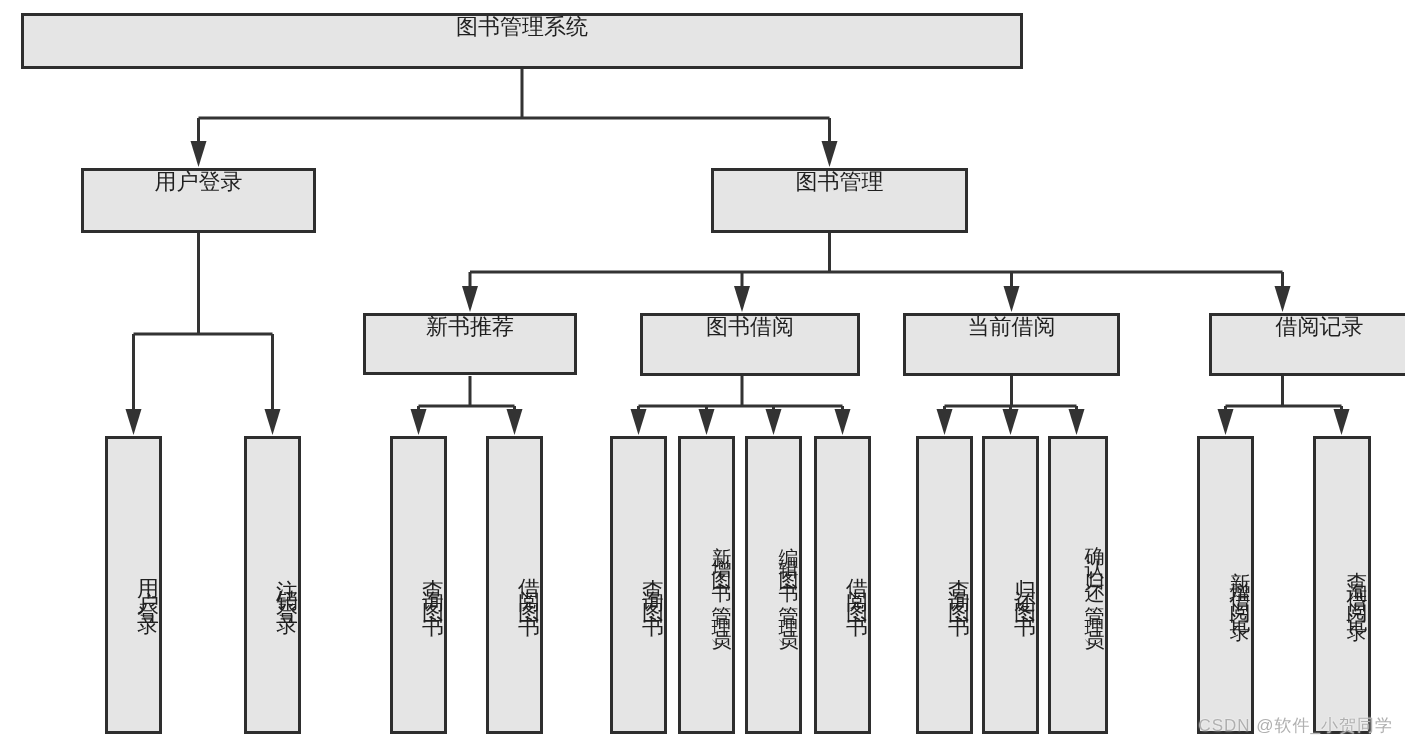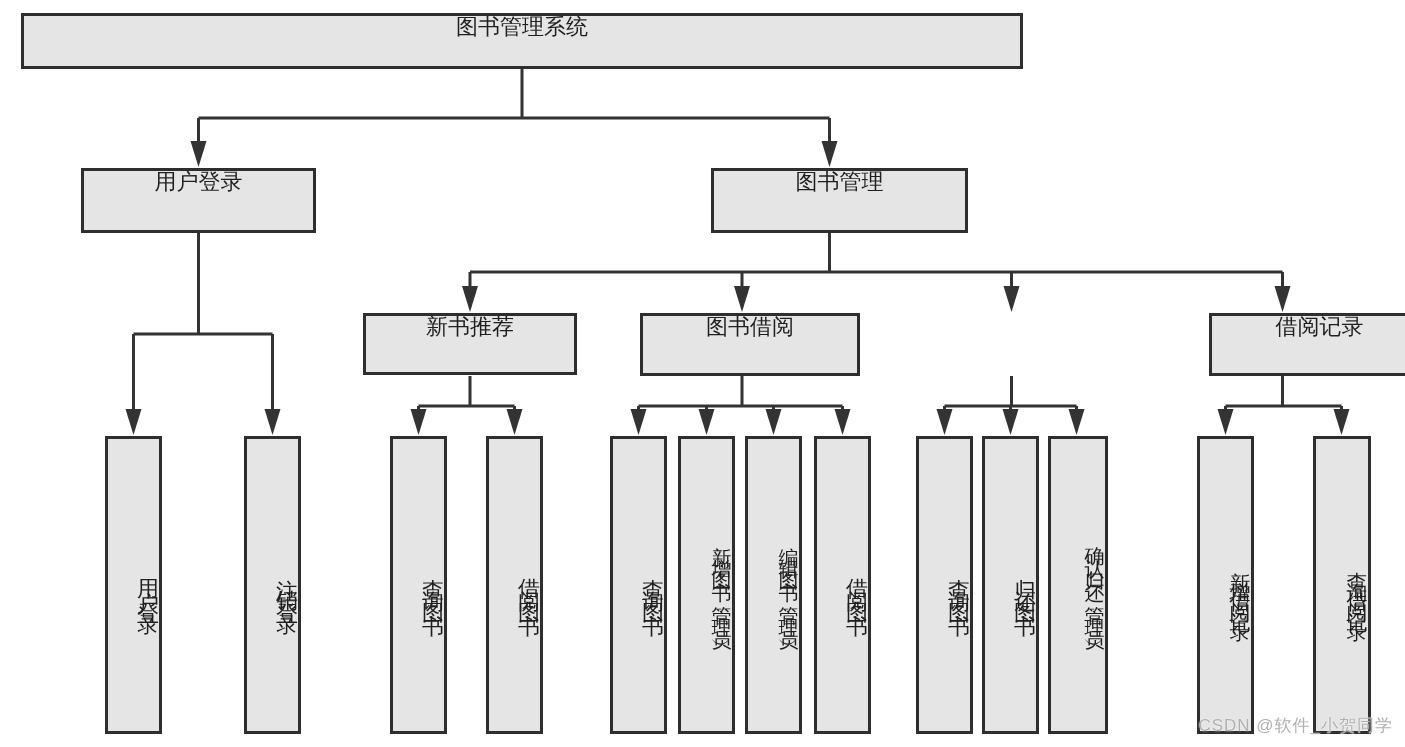--- a/index.html
+++ b/index.html
@@ -118,20 +118,23 @@
   <div class="node" style="left:711px; top:168px; width:257px; height:65px;">
     <span>图书管理</span>
   </div>
 
   <div class="node" style="left:363px; top:313px; width:214px; height:62px;">
     <span>新书推荐</span>
   </div>
   <div class="node" style="left:632px; top:313px; width:220px; height:63px;margin-left:8px;">
     <span>图书借阅</span>
   </div>
+  <div class="node" style="left:903px; top:313px; width:217px; height:63px;">
+    <span>当前借阅</span>
+  </div>
   <div class="node" style="left:1172px; top:313px; width:221px; height:63px;margin-left:37px;">
     <span>借阅记录</span>
   </div>
 
   <div class="node v" style="left:105px; top:436px; width:57px; height:298px;">
     <span>用户登录</span>
   </div>
   <div class="node v" style="left:244px; top:436px; width:57px; height:298px;">
     <span>注销登录</span>
   </div>

